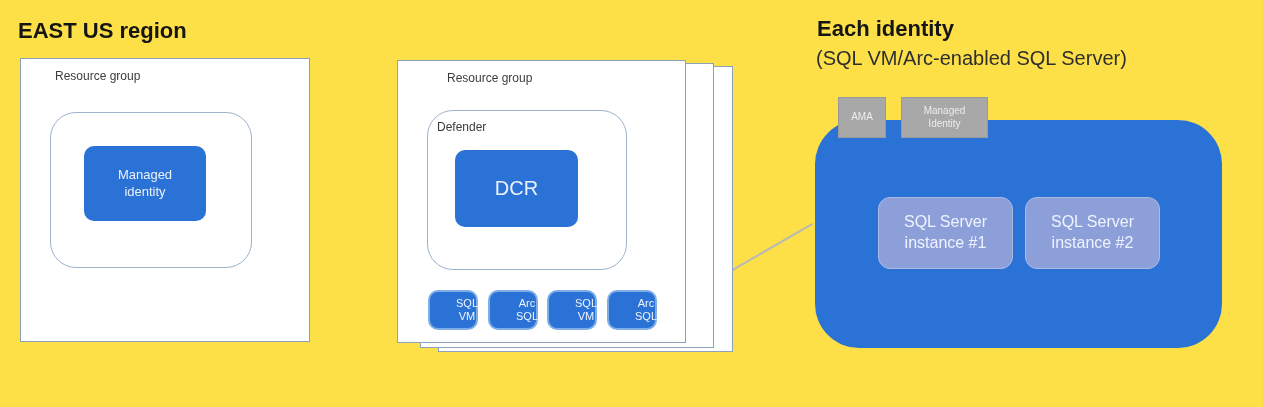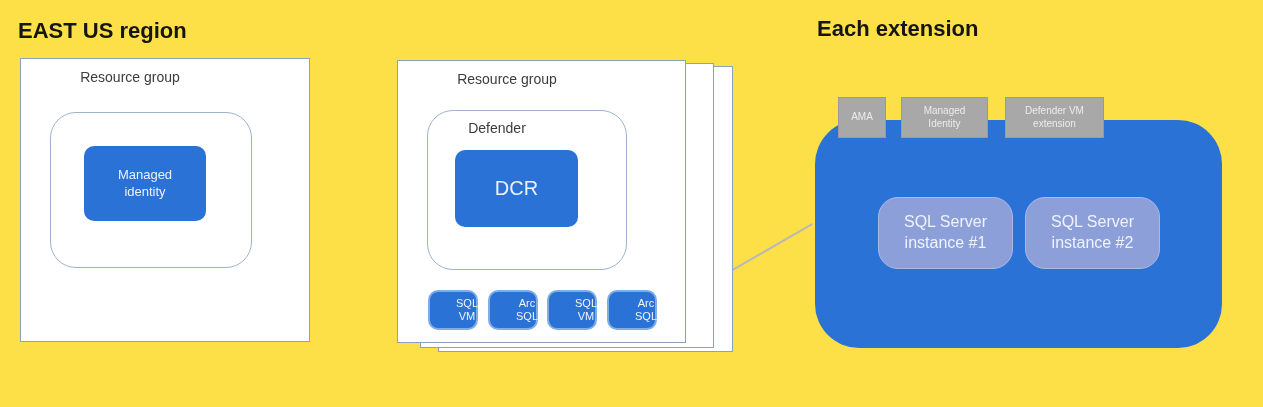--- a/index.html
+++ b/index.html
@@ -20,21 +20,21 @@
   }
   .outer-box{
     background:#ffffff;
     border:1.6px solid #8aa2bd;
   }
   .stack-box{
     background:#ffffff;
     border:1.6px solid #8aa2bd;
   }
   .group-label{
-    font-size:14px;color:#3c3c3c;text-align:center;white-space:nowrap;
+    font-size:12px;color:#3c3c3c;text-align:left;white-space:nowrap;
   }
   .rounded-box{
     background:#ffffff;
     border:1.4px solid #9db3cd;
     border-radius:26px;
   }
   .blue-node{
     background:#2b72d6;
     border-radius:10px;
     color:#eaf1fb;
@@ -61,21 +61,21 @@
     border:1px solid #9a9a9a;
     color:#ececec;
     display:flex;align-items:center;justify-content:center;
     text-align:center;font-size:10px;line-height:1.25;
     white-space:pre-line;
     z-index:3;
   }
   .inst-node{
     background:#8c9fd9;
     border:1.5px solid #a9bae6;
-    border-radius:20px;
+    border-radius:12px;
     color:#eef3ff;
     display:flex;align-items:center;justify-content:center;
     text-align:center;font-size:16px;line-height:1.3;
     white-space:pre-line;
     z-index:3;
   }
   .connector{
     height:1.5px;background:#b8b8b8;
     transform-origin:0 0;
     z-index:0;
@@ -115,29 +115,28 @@
 
   <div class="abs small-node" style="left:428px;top:290px;width:50px;height:40px;">SQL
 VM</div>
   <div class="abs small-node" style="left:488px;top:290px;width:50px;height:40px;">Arc
 SQL</div>
   <div class="abs small-node" style="left:547px;top:290px;width:50px;height:40px;">SQL
 VM</div>
   <div class="abs small-node" style="left:607px;top:290px;width:50px;height:40px;">Arc
 SQL</div>
 
-  <div class="abs section-title" style="left:817px;top:16px;">Each extension</div>
+  <div class="abs section-title" style="left:817px;top:16px;">Each identity</div>
 
+  <div class="abs section-subtitle" style="left:816px;top:47px;">(SQL VM/Arc-enabled SQL Server)</div>
 
   <div class="abs big-blue" style="left:815px;top:120px;width:407px;height:228px;z-index:2;"></div>
 
   <div class="abs ext-tab" style="left:838px;top:97px;width:48px;height:41px;">AMA</div>
   <div class="abs ext-tab" style="left:901px;top:97px;width:87px;height:41px;">Managed
 Identity</div>
-  <div class="abs ext-tab" style="left:1005px;top:97px;width:99px;height:41px;">Defender VM
-extension</div>
 
   <div class="abs inst-node" style="left:878px;top:197px;width:135px;height:72px;">SQL Server
 instance #1</div>
   <div class="abs inst-node" style="left:1025px;top:197px;width:135px;height:72px;">SQL Server
 instance #2</div>
 
 </div>
 
 </body></html>

